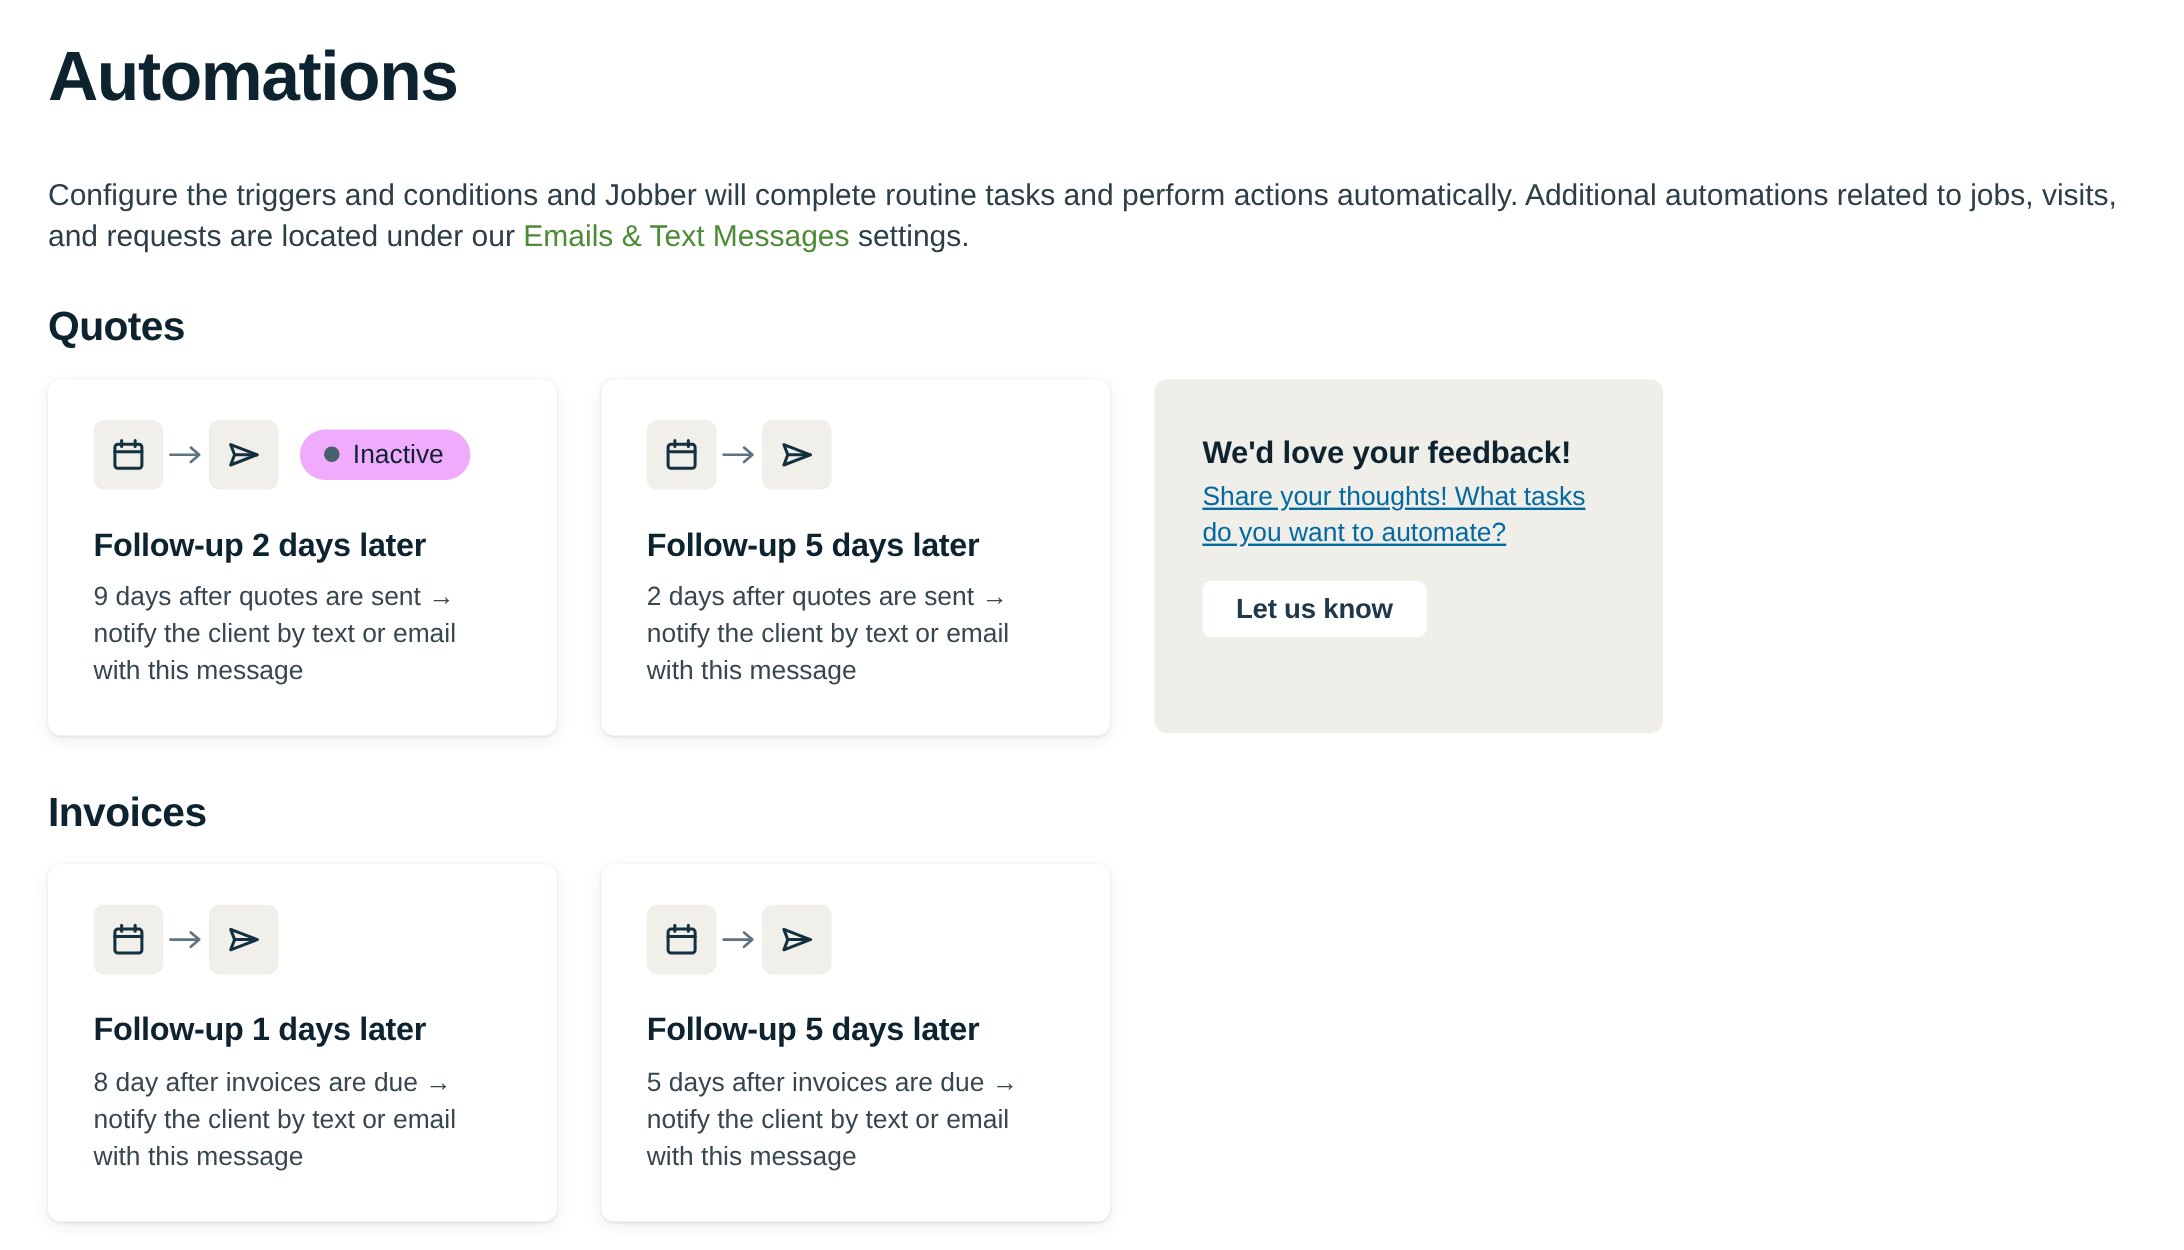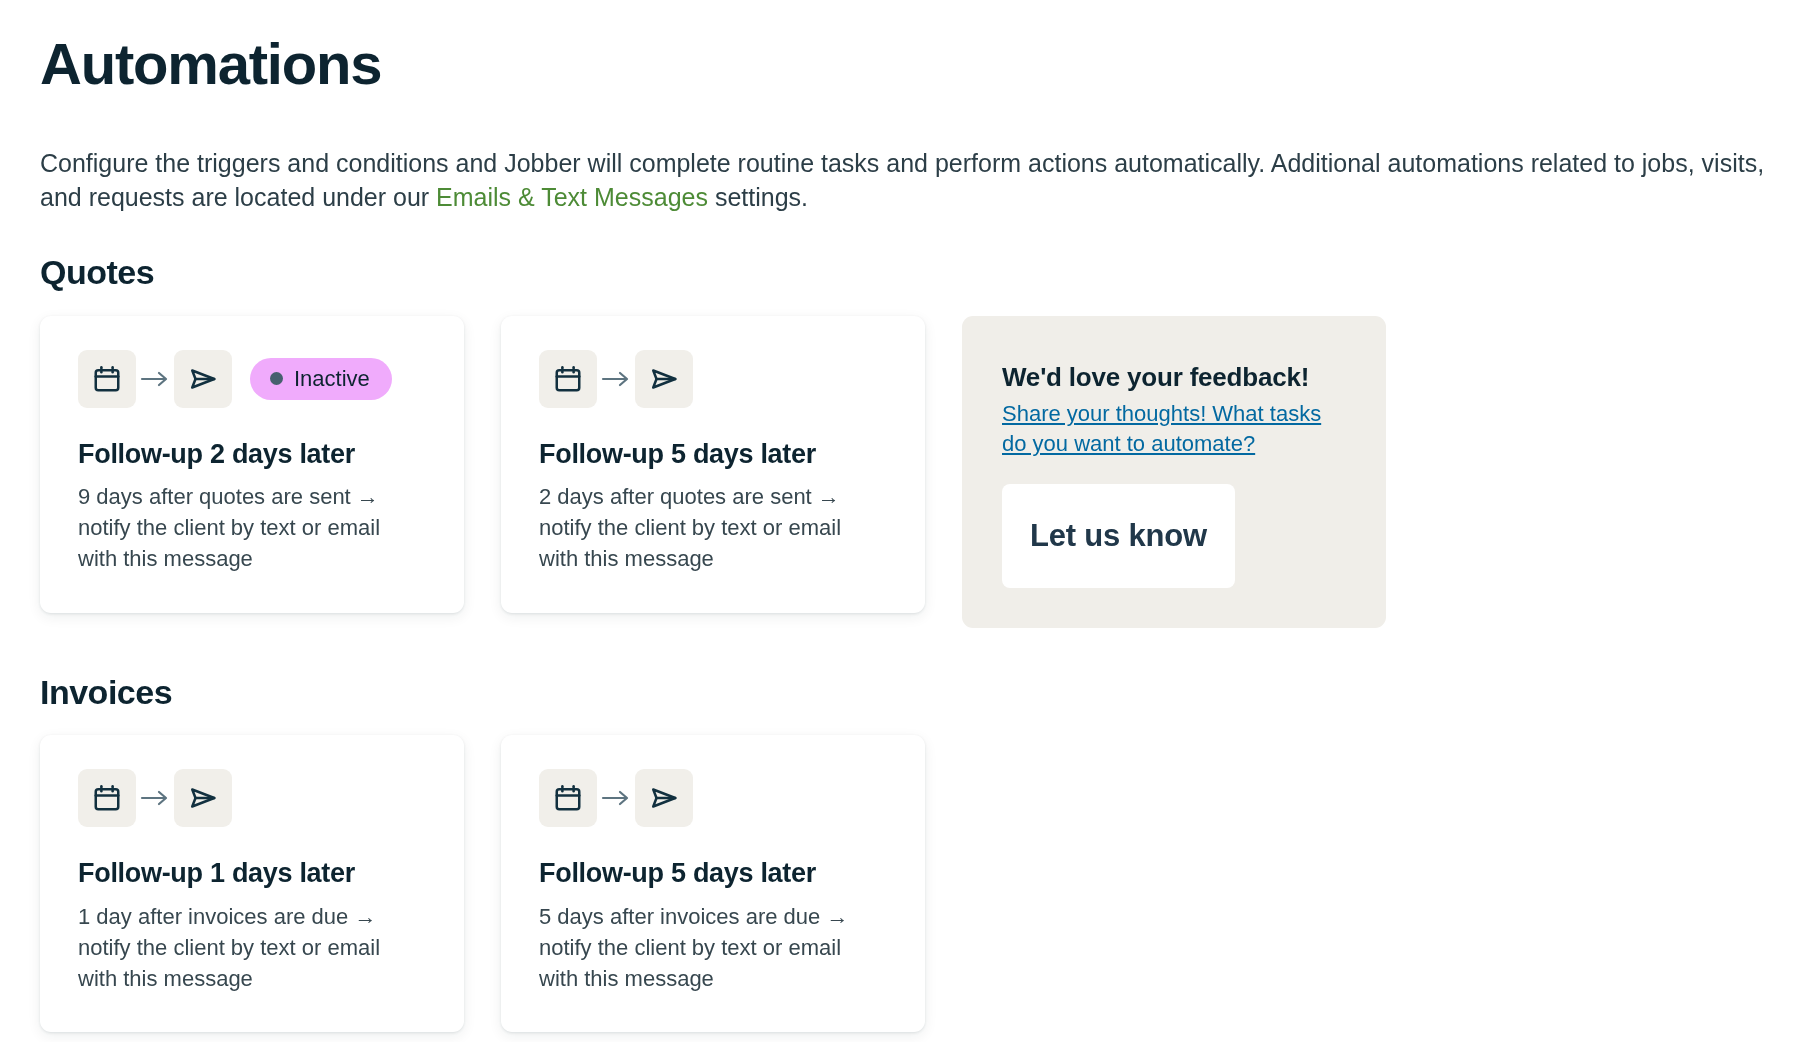--- a/index.html
+++ b/index.html
@@ -161,23 +161,23 @@
     color: #0369a1;
     max-width: 345px;
     text-decoration: underline;
   }
   .feedback-btn {
     margin-top: 24px;
     display: inline-block;
     background: #ffffff;
     border: none;
     border-radius: 8px;
-    padding: 34px 28px;
+    padding: 10px 28px;
     font-family: inherit;
-    font-size: 31px;
+    font-size: 23px;
     font-weight: 700;
     letter-spacing: -0.2px;
     color: #21384a;
     cursor: pointer;
   }
 
   svg { display: block; }
 </style>
 </head>
 <body>
@@ -293,21 +293,21 @@
         <div class="icon-tile">
           <span>
             <svg width="30" height="30" viewBox="0 0 24 24" fill="none" stroke="#12303f" stroke-width="2" stroke-linecap="round" stroke-linejoin="round">
               <path d="M3.4 5.2 L21 12 L3.4 18.8 L6 12 Z"></path>
               <line x1="6" y1="12" x2="21" y2="12"></line>
             </svg>
           </span>
         </div>
       </div>
       <div class="card-title">Follow-up 1 days later</div>
-      <div class="card-desc">1 day after invoices are due → notify the client by text or email with this message</div>
+      <div class="card-desc">8 day after invoices are due → notify the client by text or email with this message</div>
     </div>
 
     <div class="auto-card tall">
       <div class="card-head">
         <div class="icon-tile">
           <span>
             <svg width="30" height="30" viewBox="0 0 24 24" fill="none" stroke="#12303f" stroke-width="2" stroke-linecap="round" stroke-linejoin="round">
               <rect x="3" y="5" width="18" height="16" rx="2"></rect>
               <line x1="3" y1="10" x2="21" y2="10"></line>
               <line x1="7.5" y1="2.5" x2="7.5" y2="6.5"></line>

